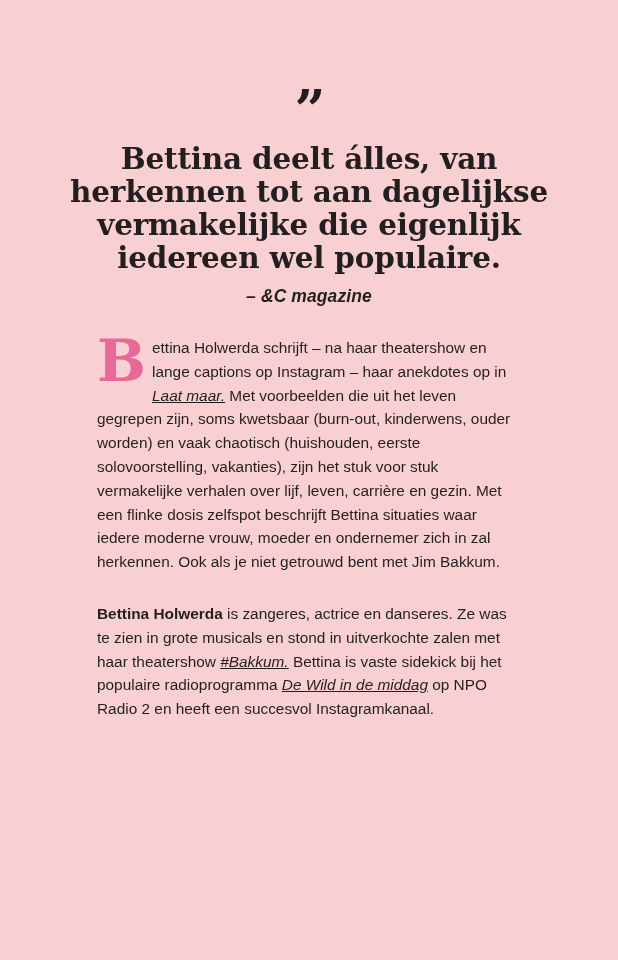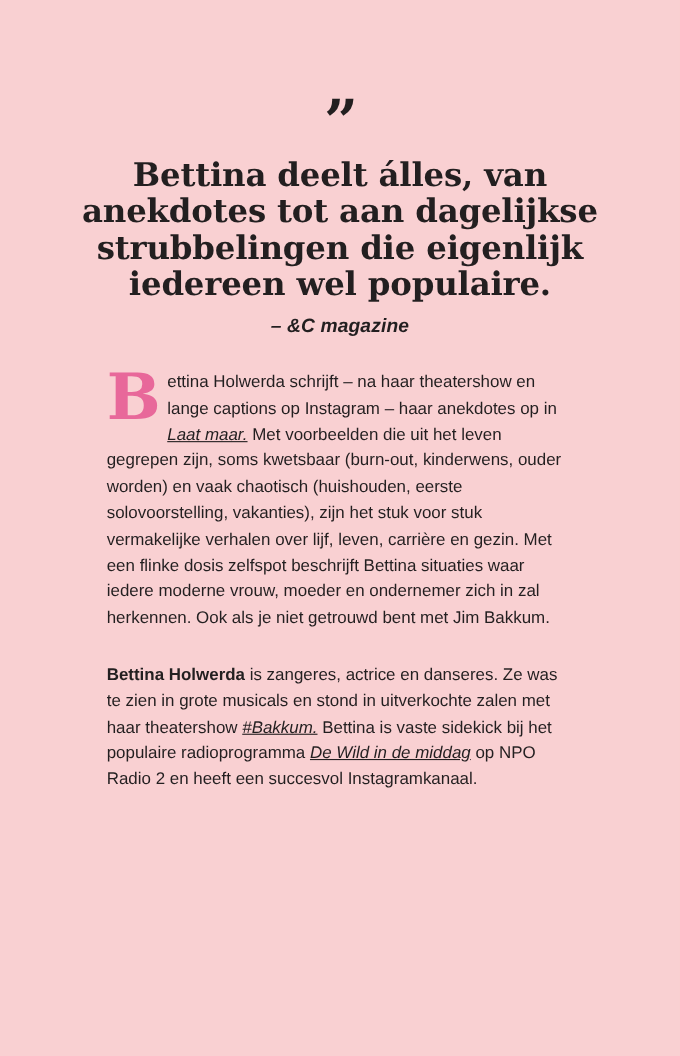--- a/index.html
+++ b/index.html
@@ -101,22 +101,22 @@
 </style>
 </head>
 <body>
 
 <div class="cover">
 
   <div class="quote-block">
     <span class="quote-mark">”</span>
     <div class="quote-text">
       <span class="ln">Bettina deelt álles, van</span>
-      <span class="ln">anekdotes tot aan dagelijkse</span>
-      <span class="ln">strubbelingen die eigenlijk</span>
+      <span class="ln">herkennen tot aan dagelijkse</span>
+      <span class="ln">vermakelijke die eigenlijk</span>
       <span class="ln">iedereen wel populaire.</span>
     </div>
     <div class="quote-source">– &amp;C magazine</div>
   </div>
 
   <div class="body-copy">
     <p class="para"><span class="dropcap">B</span><span>ettina Holwerda schrijft – na haar theatershow en lange captions op Instagram – haar anekdotes op in </span><i>Laat maar.</i><span> Met voorbeelden die uit het leven gegrepen zijn, soms kwetsbaar (burn-out, kinderwens, ouder worden) en vaak chaotisch (huishouden, eerste solovoorstelling, vakanties), zijn het stuk voor stuk vermakelijke verhalen over lijf, leven, carrière en gezin. Met een flinke dosis zelfspot beschrijft Bettina situaties waar iedere moderne vrouw, moeder en ondernemer zich in zal herkennen. Ook als je niet getrouwd bent met Jim Bakkum.</span></p>
 
     <p class="para"><b>Bettina Holwerda</b><span> is zangeres, actrice en danseres. Ze was te zien in grote musicals en stond in uitverkochte zalen met haar theatershow </span><i>#Bakkum.</i><span> Bettina is vaste sidekick bij het populaire radioprogramma </span><i>De Wild in de middag</i><span> op NPO Radio 2 en heeft een succesvol Instagramkanaal.</span></p>
   </div>

